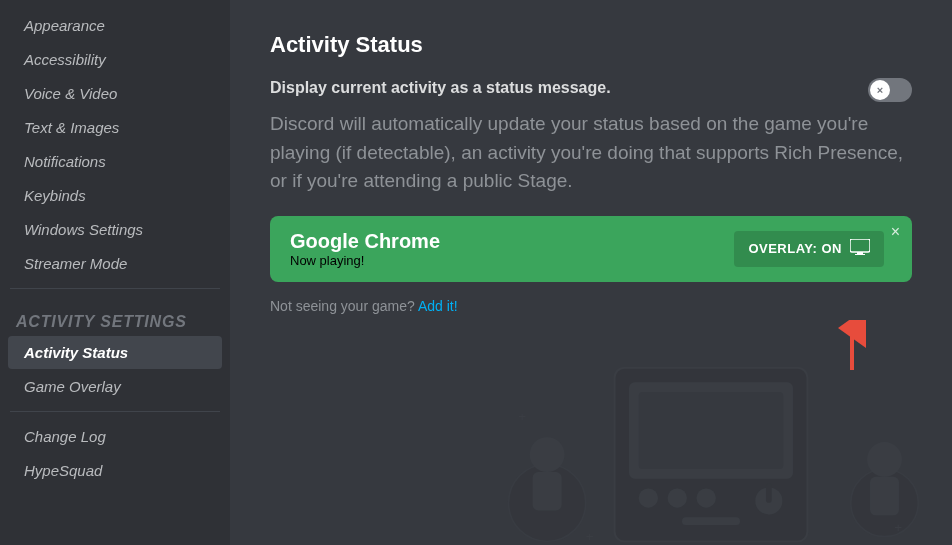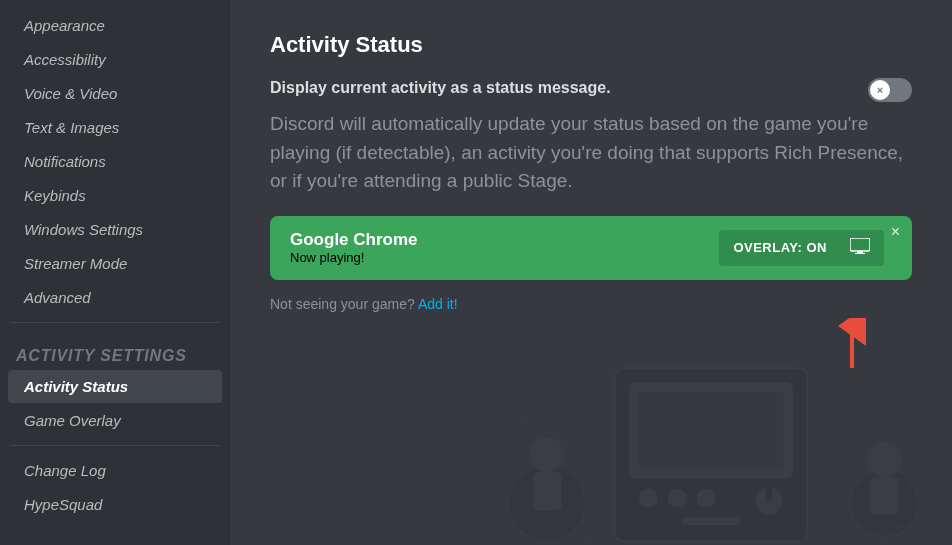--- a/index.html
+++ b/index.html
@@ -141,31 +141,31 @@
       cursor: pointer;
       opacity: 0.8;
       line-height: 1;
     }
     .game-info {
       display: flex;
       flex-direction: column;
     }
     .game-name {
       color: #fff;
-      font-size: 17px;
+      font-size: 20px;
       font-weight: 700;
     }
     .game-status {
       color: #000000;
       font-size: 13px;
     }
     .overlay-btn {
       display: flex;
       align-items: center;
-      gap: 23px;
+      gap: 8px;
       background: rgba(0,0,0,0.15);
       border-radius: 4px;
       padding: 8px 14px;
       cursor: pointer;
       margin-right: 8px;
     }
     .overlay-btn-text {
       color: #fff;
       font-size: 13px;
       font-weight: 700;
@@ -228,21 +228,20 @@
 
 <nav class="sidebar">
   <a class="sidebar-item">Appearance</a>
   <a class="sidebar-item">Accessibility</a>
   <a class="sidebar-item">Voice &amp; Video</a>
   <a class="sidebar-item">Text &amp; Images</a>
   <a class="sidebar-item">Notifications</a>
   <a class="sidebar-item">Keybinds</a>
   <a class="sidebar-item">Windows Settings</a>
   <a class="sidebar-item">Streamer Mode</a>
-  <a class="sidebar-item">Advanced</a>
 
   <div class="sidebar-divider"></div>
 
   <div class="sidebar-section-header">ACTIVITY SETTINGS</div>
 
   <a class="sidebar-item active">Activity Status</a>
   <a class="sidebar-item">Game Overlay</a>
 
   <div class="sidebar-divider"></div>
 

